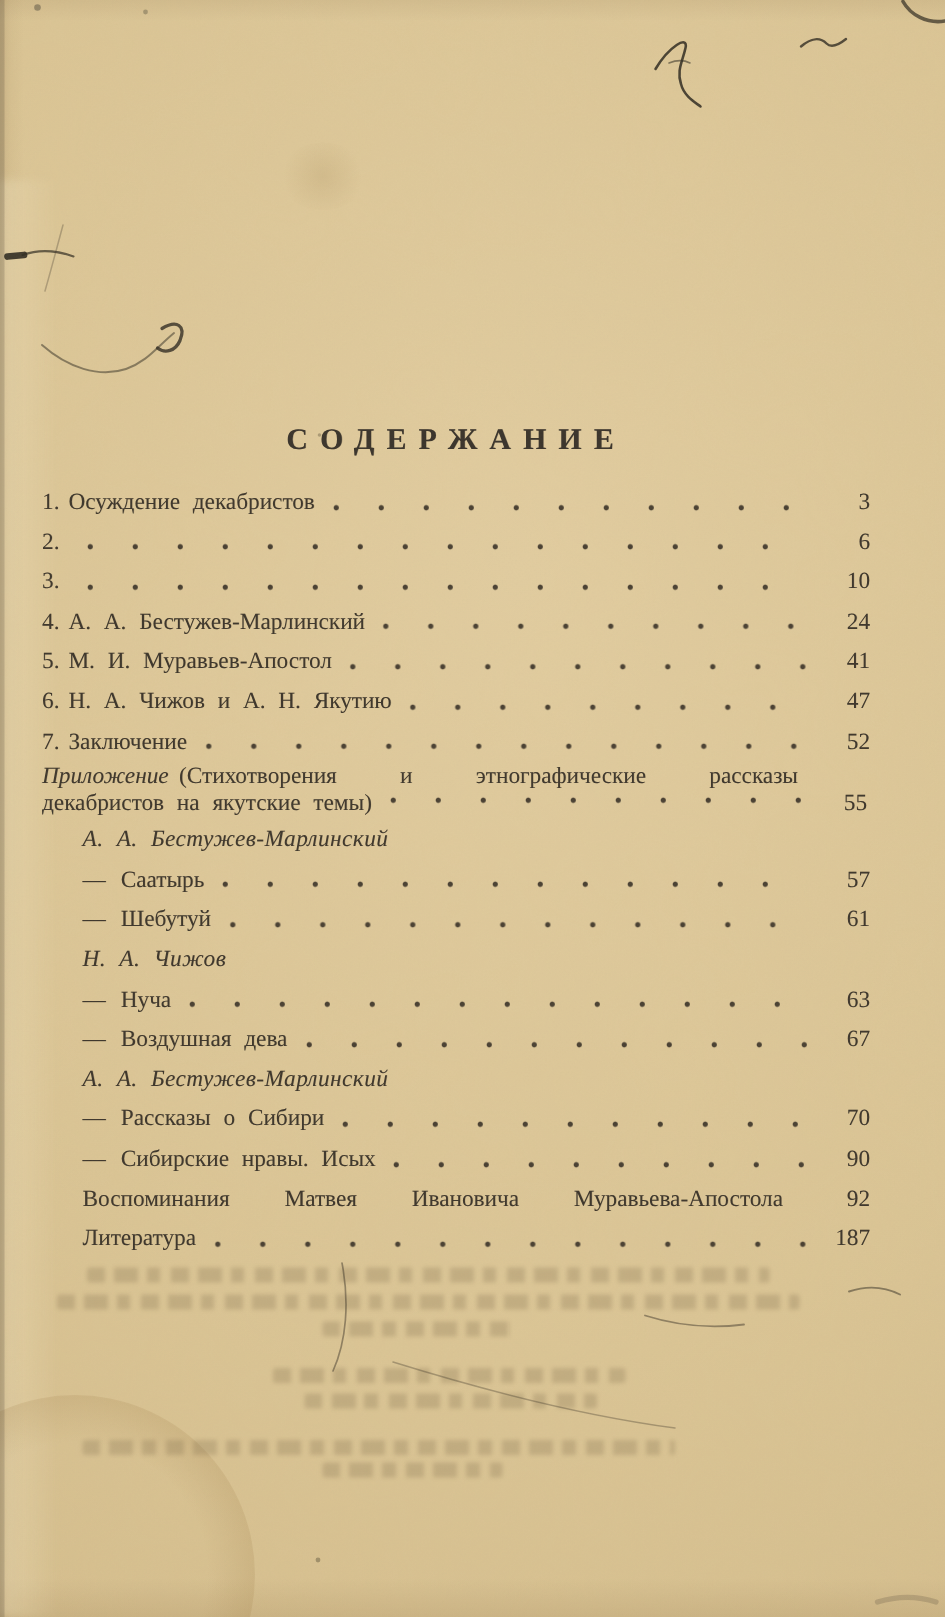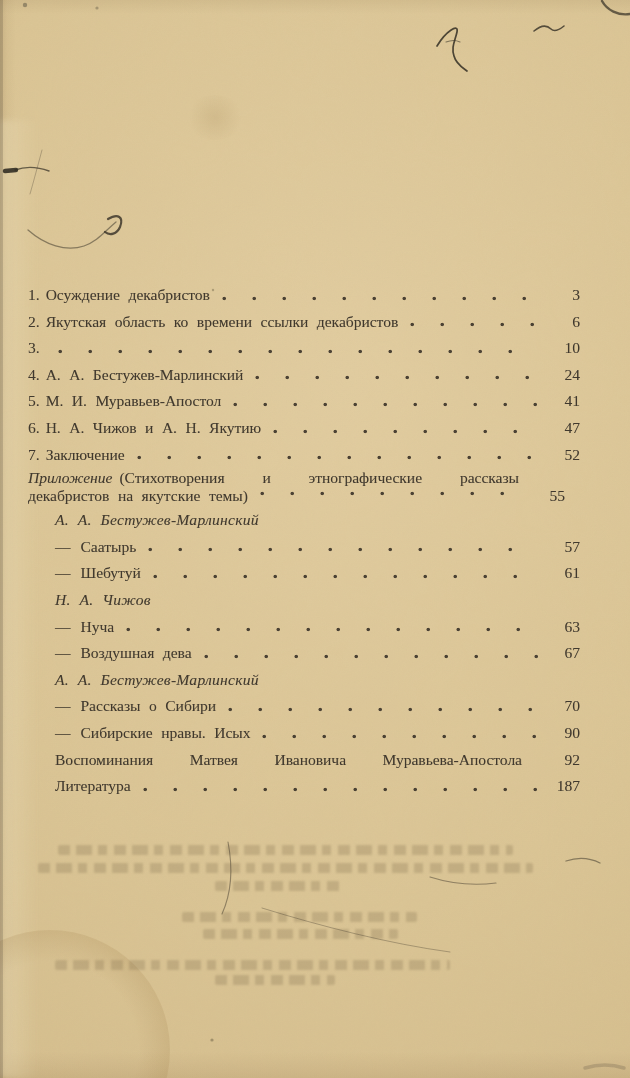--- a/index.html
+++ b/index.html
@@ -41,21 +41,21 @@
   .label{flex:none;word-spacing:.30em;}
   .leader{flex:1 1 auto;min-width:14px;align-self:flex-end;height:7px;
         margin:0 4px 7px 12px;
         background-image:radial-gradient(circle at 2.2px 3.5px, rgba(58,50,40,.92) 1.35px, rgba(58,50,40,0) 2.1px);
         background-size:30px 7px;background-repeat:repeat-x;}
   .pg{flex:none;width:38px;text-align:right;}
 
   .indent{padding-left:27px;}
   .sec{font-style:italic;word-spacing:.55em;letter-spacing:.02em;}
 
-  .appendix{margin:1px 15px 3px 0;line-height:17.5px;}
+  .appendix{margin:1px 2px 3px 0;line-height:17.5px;}
   .appendix .line1{text-align:justify;text-align-last:justify;
         width:calc(100% - 46px);word-spacing:.25em;
         text-shadow:.3px .3px 0 rgba(55,47,38,.22);}
   .appendix .line1 .lead{font-style:italic;margin-right:.45em;}
   .appendix .line2{display:flex;align-items:baseline;line-height:17.5px;
         text-shadow:.3px .3px 0 rgba(55,47,38,.22);}
 
   .justified .label{flex:1 1 auto;text-align:justify;text-align-last:justify;
         margin-right:20px;word-spacing:.34em;}
 
@@ -76,33 +76,33 @@
 </head>
 <body>
 
 <div class="page">
 
   <div class="edge-wear"></div>
   <div class="stain stain-bl"></div>
   <div class="stain stain-top"></div>
 
   <div class="content">
+    <h1 class="heading">СОДЕРЖАНИЕ</h1>
 
     <div class="toc">
 
       <div class="row">
         <span class="num">1.</span>
         <span class="label">Осуждение декабристов</span>
         <span class="leader"></span>
         <span class="pg">3</span>
       </div>
 
       <div class="row">
         <span class="num">2.</span>
-        <span class="label">Якутская область ко времени ссылки декабристов</span>
         <span class="leader"></span>
         <span class="pg">6</span>
       </div>
 
       <div class="row">
         <span class="num">3.</span>
         <span class="leader"></span>
         <span class="pg">10</span>
       </div>
 

